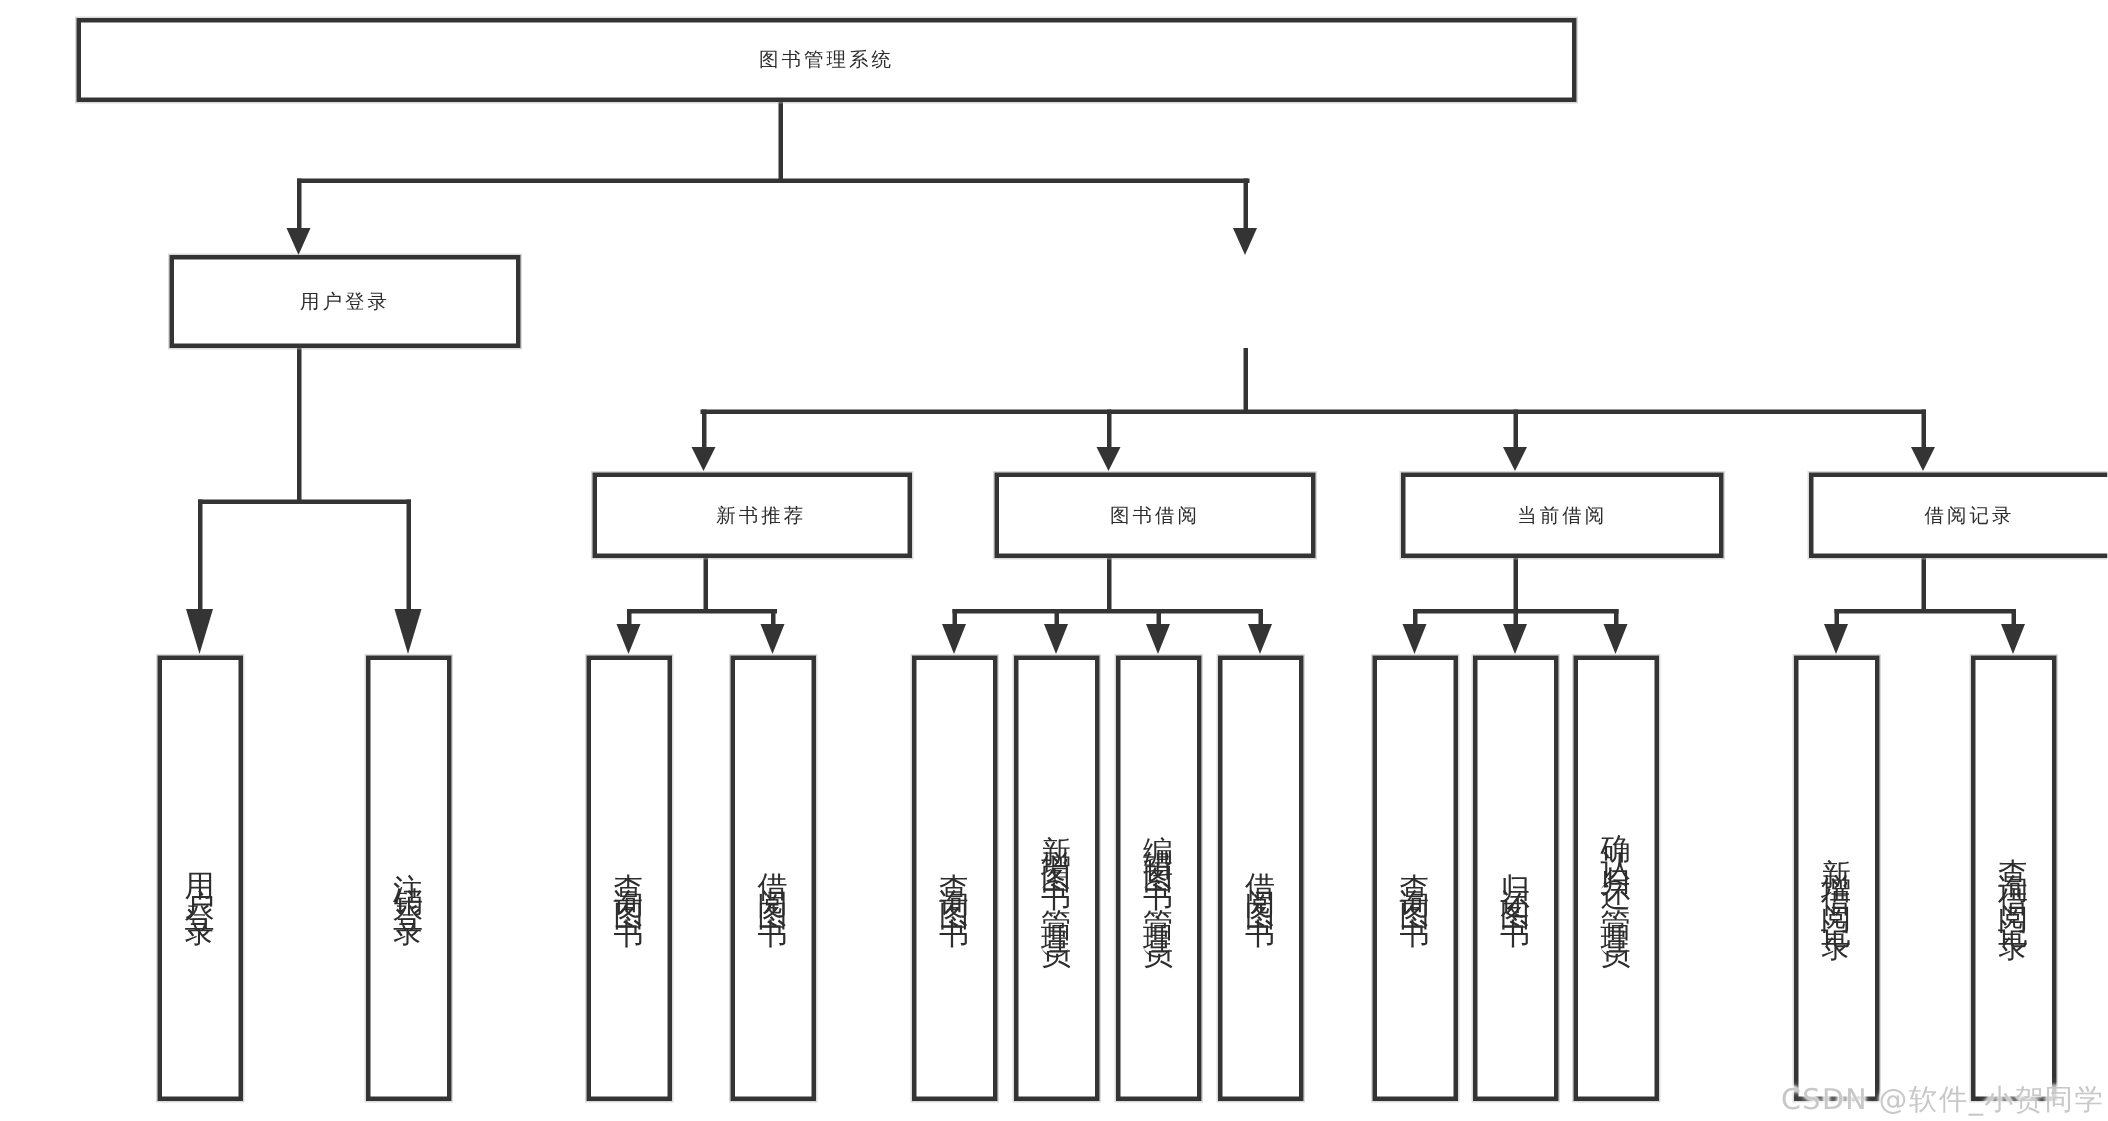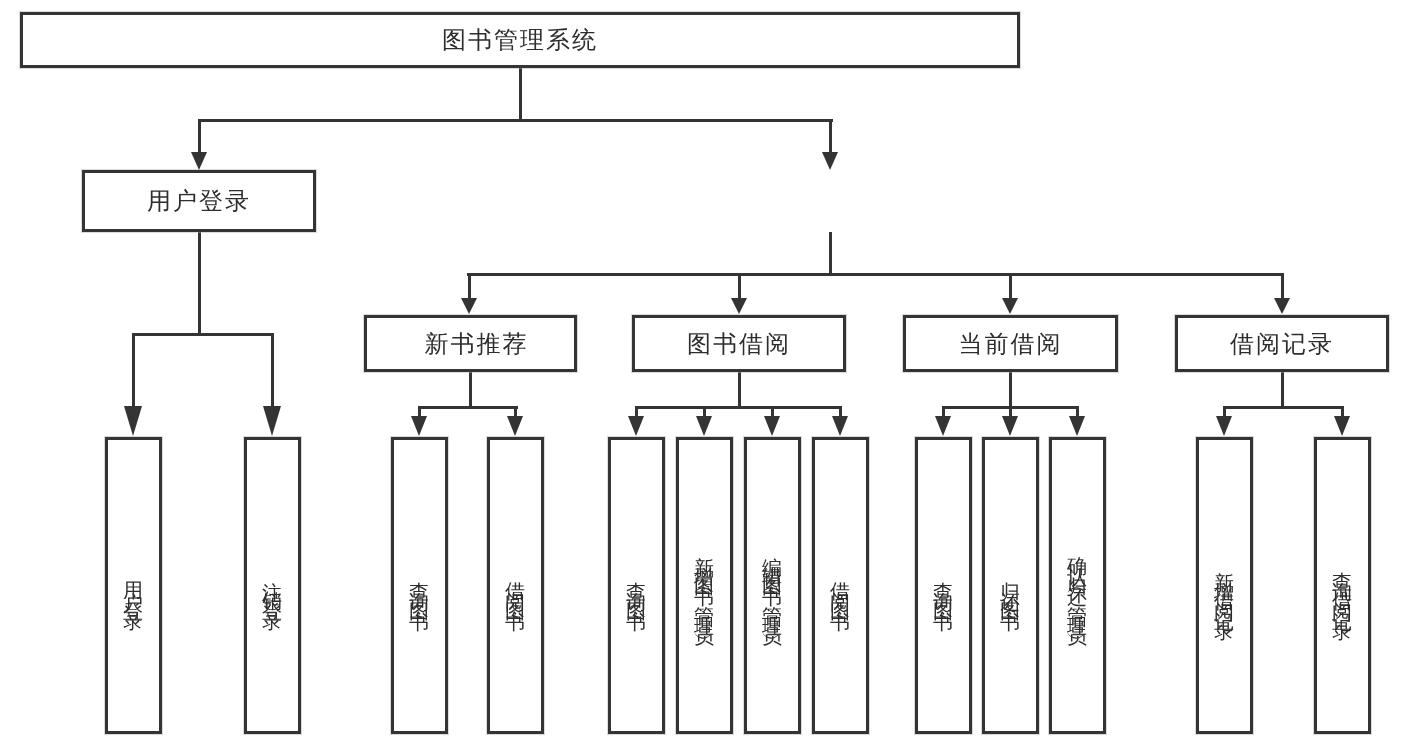--- a/index.html
+++ b/index.html
@@ -9,22 +9,23 @@
     background:#ffffff;
     font-family:"DejaVu Sans","Liberation Sans",sans-serif;
     overflow:hidden;
   }
   
   .hbox{
     position:absolute;box-sizing:border-box;
     border:3px solid #343434;background:#fff;
     box-shadow:0 0 0 1px rgba(175,175,175,.45);
     display:flex;align-items:center;justify-content:center;
-    font-size:24px;letter-spacing:2px;color:#2d2d2d;
+    font-size:13px;letter-spacing:2px;color:#2d2d2d;
     white-space:nowrap;
+    margin-left:31px;
   }
   
   .vbox{
     position:absolute;box-sizing:border-box;
     top:437px;width:57px;height:297px;
     border:3px solid #343434;background:#fff;
     box-shadow:0 0 0 1px rgba(175,175,175,.45);
     display:flex;align-items:center;justify-content:center;
   }
   .vtext{
@@ -160,14 +161,15 @@
     <span class="vtext">确认归还（管理员）</span>
   </div>
 
   <div class="vbox" style="left:1196px;">
     <span class="vtext">新增借阅记录</span>
   </div>
   <div class="vbox" style="left:1314px;">
     <span class="vtext">查询借阅记录</span>
   </div>
 
+  <div class="watermark">CSDN @软件_小贺同学</div>
 
 </div>
 
 </body></html>

